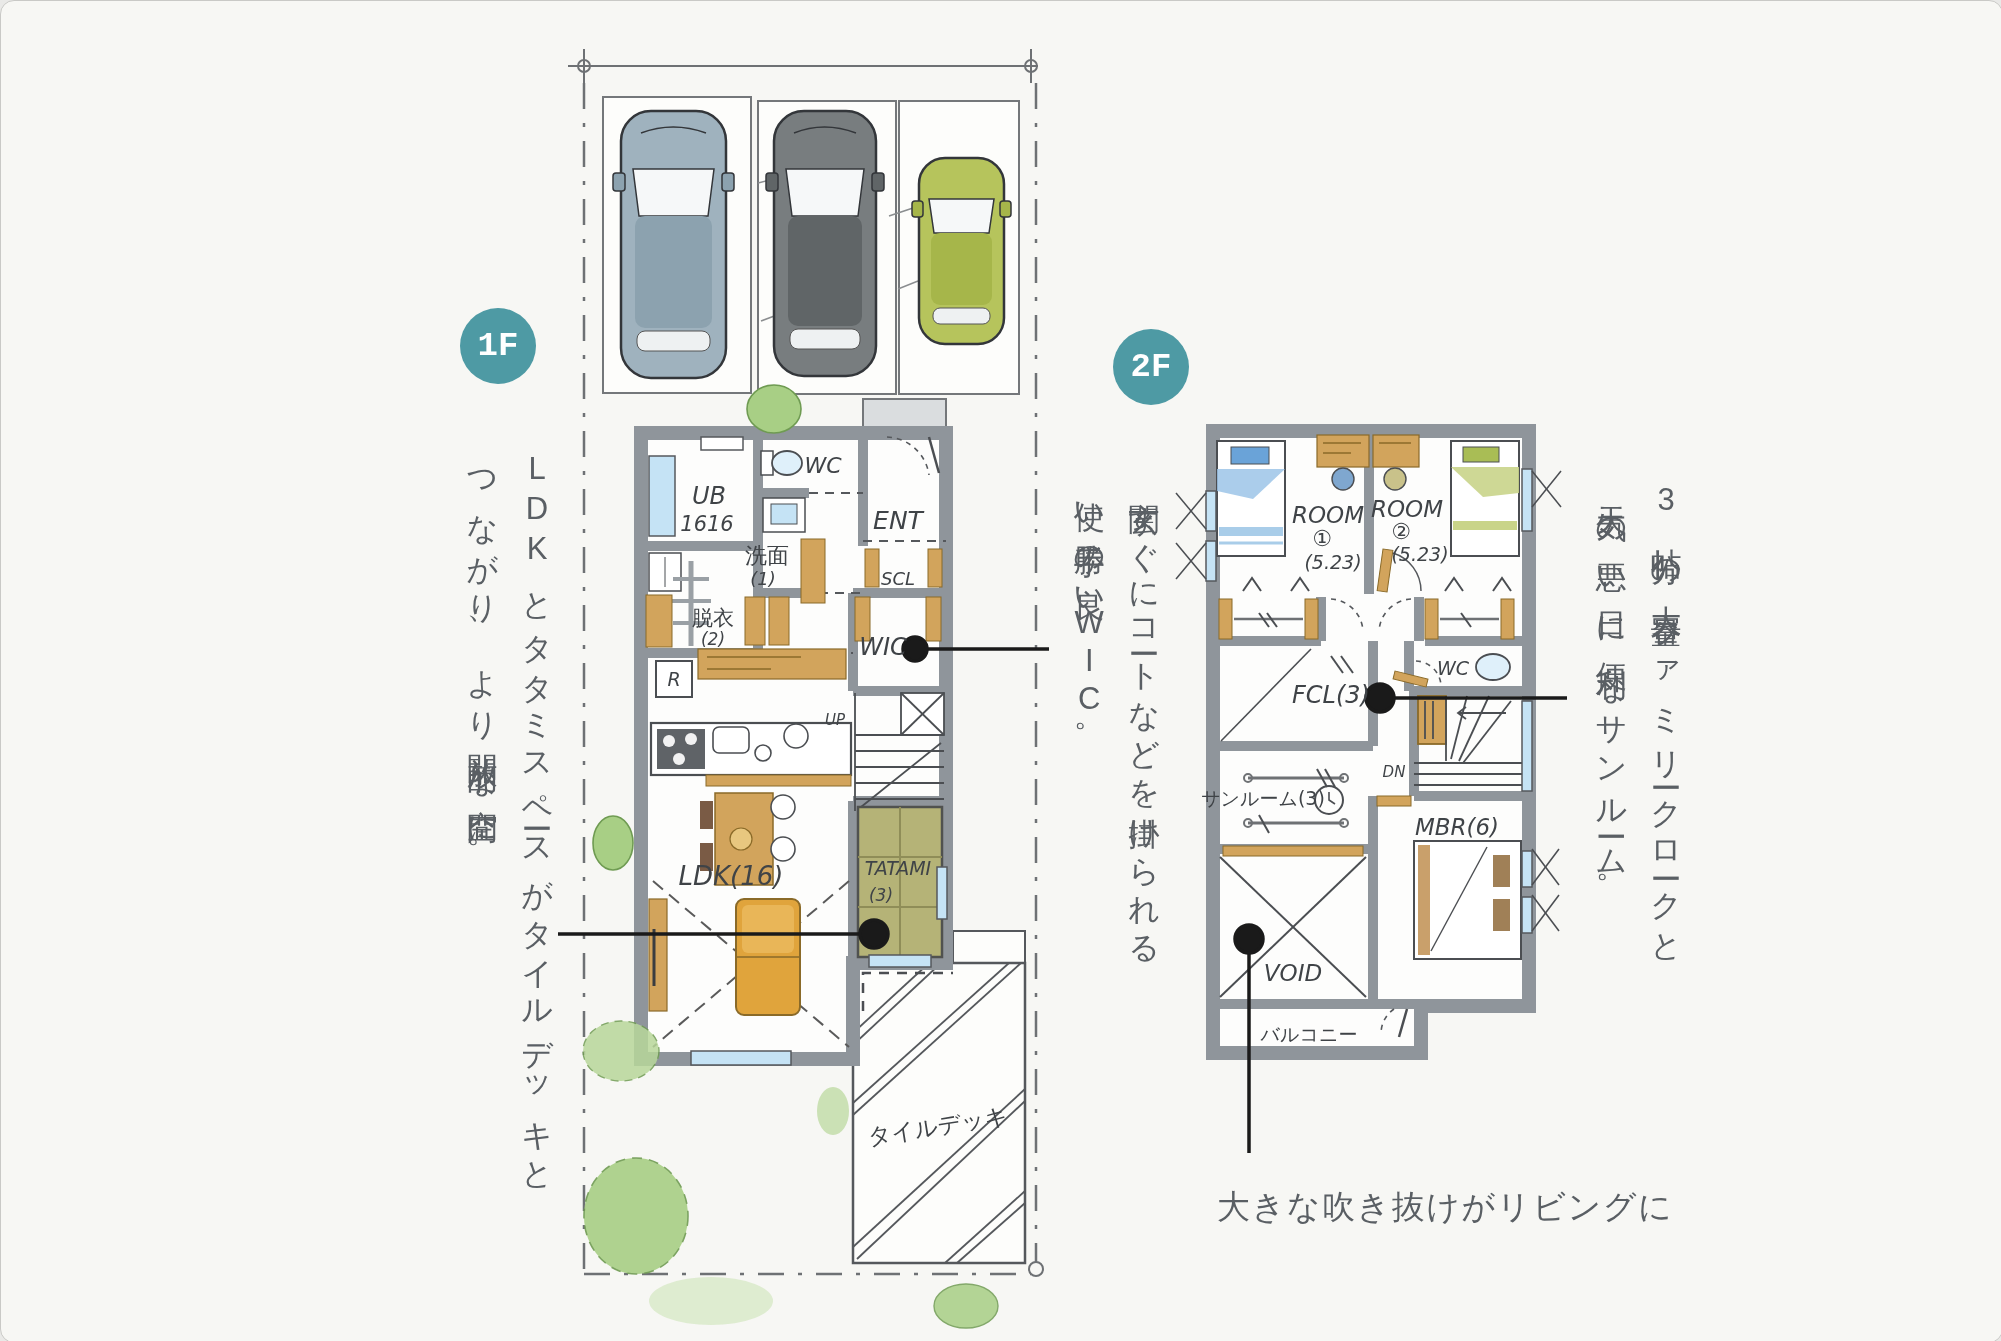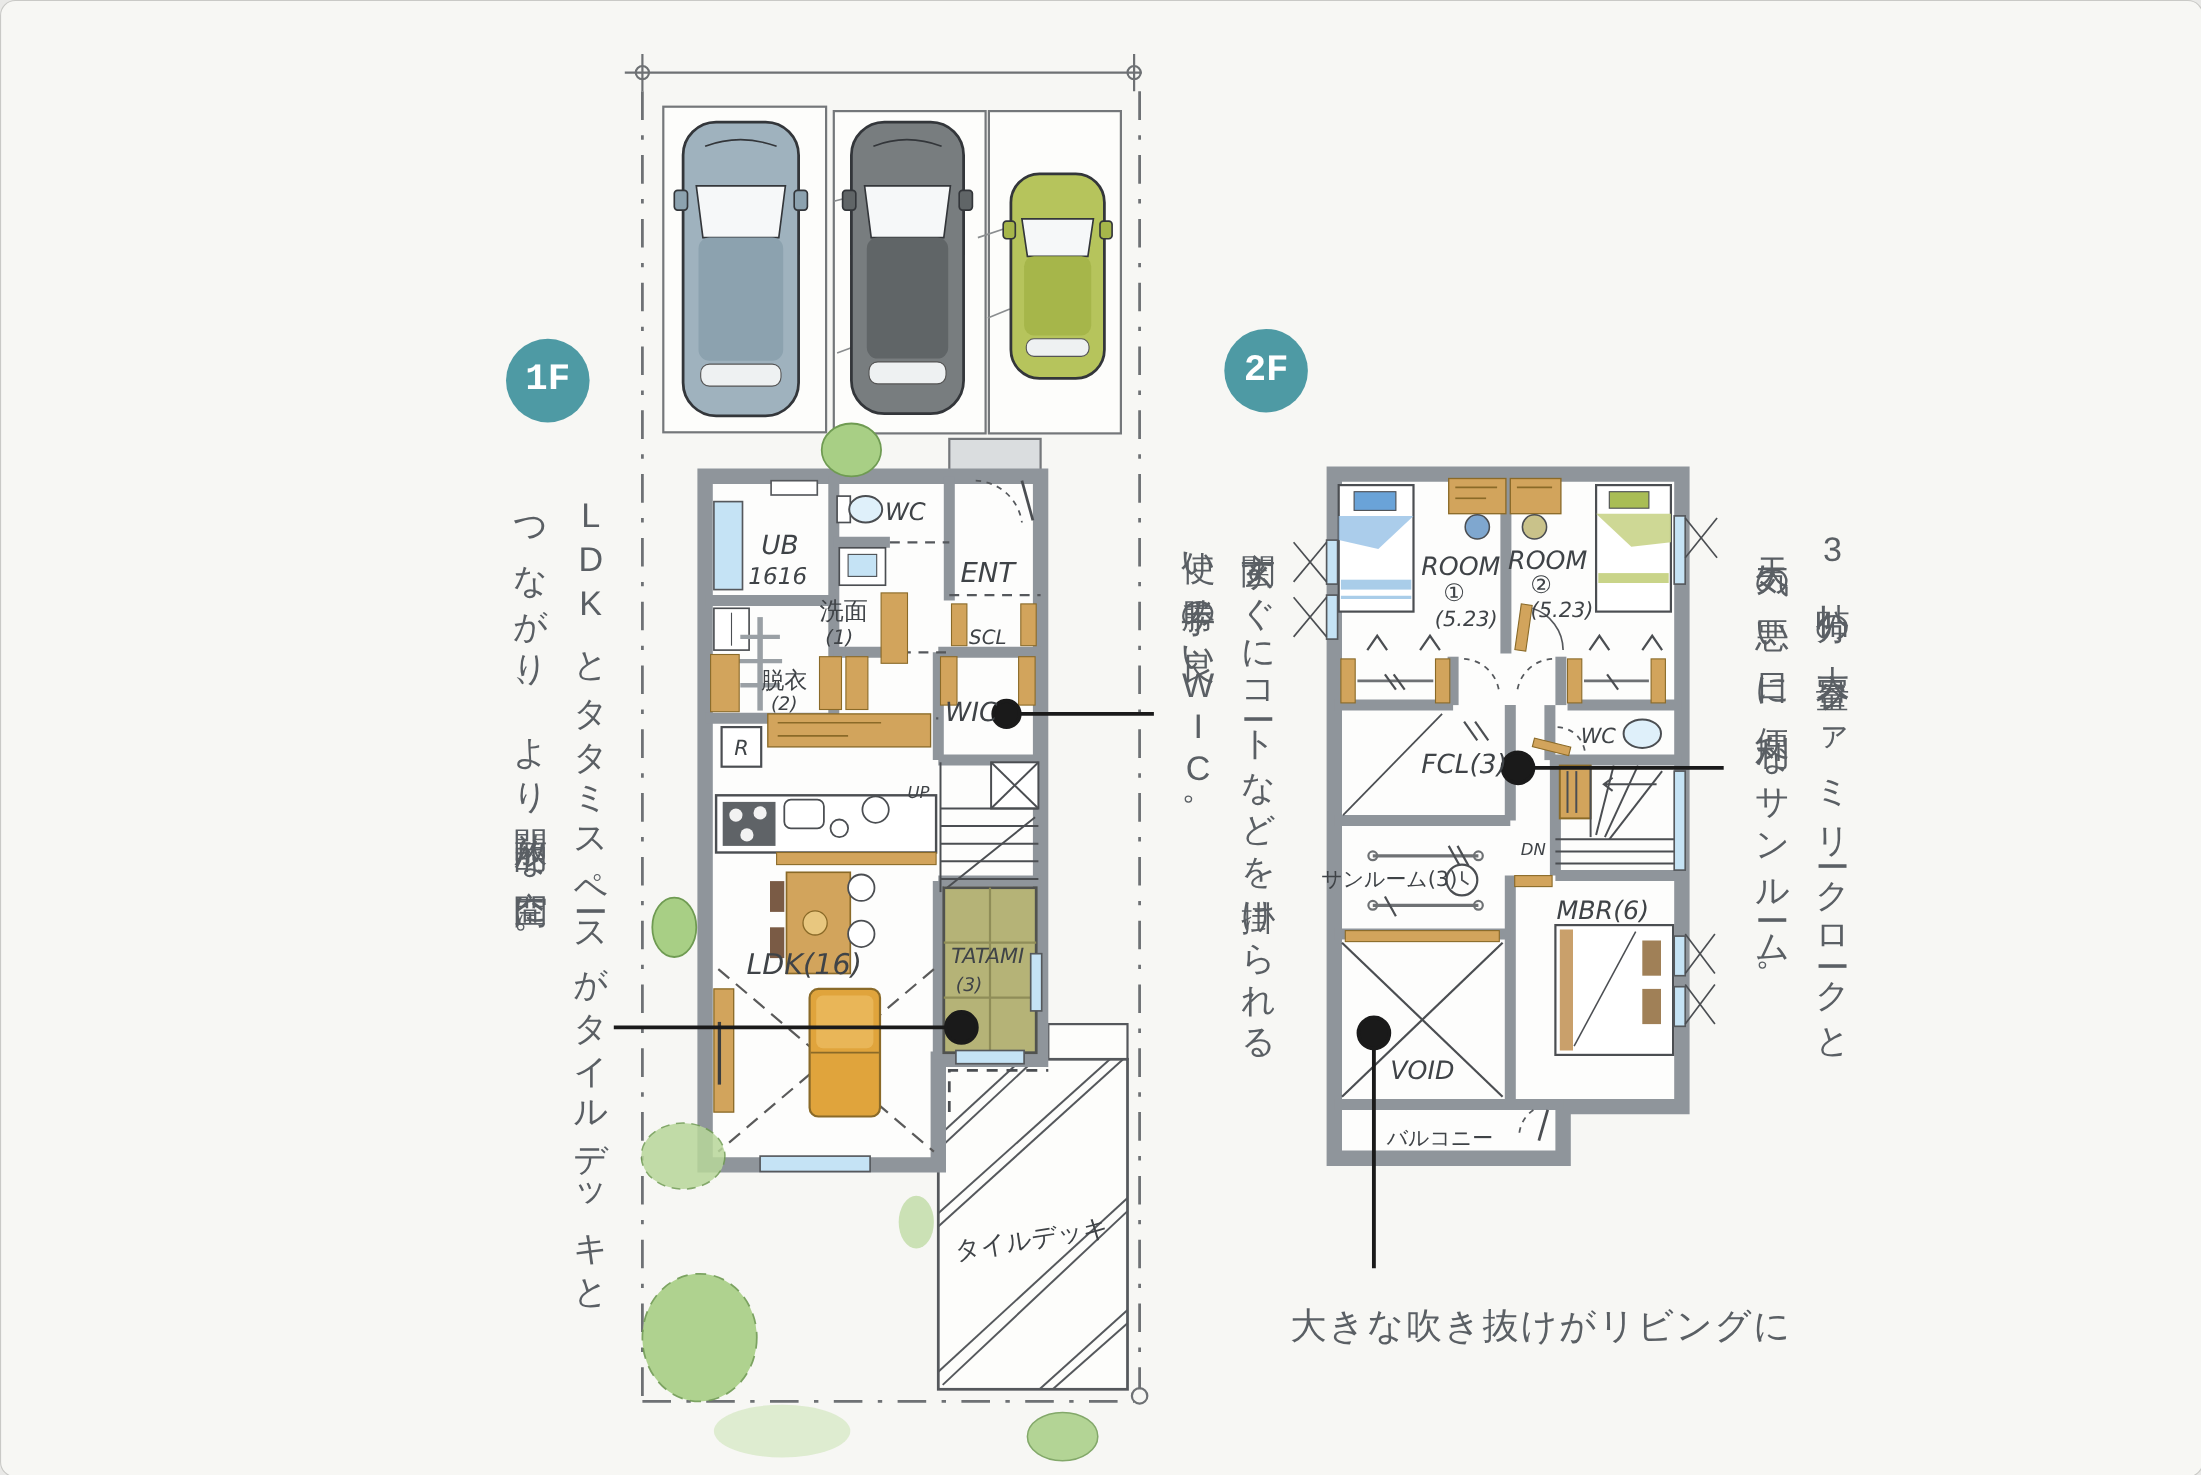--- a/index.html
+++ b/index.html
@@ -454,32 +454,32 @@
     <text class="lbl" x="1330" y="702" font-size="24" text-anchor="middle">FCL(3)</text>
     <text class="lbl" x="1393" y="776" font-size="15" text-anchor="middle">DN</text>
     <text class="jp" x="1262" y="804" font-size="19" text-anchor="middle">サンルーム(3)</text>
     <text class="lbl" x="1456" y="834" font-size="23" text-anchor="middle">MBR(6)</text>
     <text class="lbl" x="1292" y="980" font-size="23" text-anchor="middle">VOID</text>
     <text class="jp" x="1308" y="1040" font-size="19" text-anchor="middle">バルコニー</text>
   </g>
 </svg>
 
 <div class="badge" style="left:459px;top:307px;">1F</div>
-<div class="badge" style="left:1112px;top:298px;">2F</div>
+<div class="badge" style="left:1112px;top:328px;">2F</div>
 
 <div class="vtext ls4" style="left:461px;top:450px;">
   <div>LDKとタタミスペースがタイルデッキと</div>
   <div>つながり、より開放的な空間に。</div>
 </div>
 <div class="vtext ls2" style="left:1068px;top:477px;">
   <div>玄関すぐにコートなどを掛けられる</div>
   <div>使い勝手の良いWIC。</div>
 </div>
 <div class="vtext ls6" style="left:1590px;top:481px;">
   <div>3帖分の大容量ファミリークロークと</div>
   <div>天気の悪い日に便利なサンルーム。</div>
 </div>
 
-<div class="htext" style="left:1172px;top:1182px;font-family:Liberation Serif, serif;">
+<div class="htext" style="left:1216px;top:1182px;">
   <div>大きな吹き抜けがリビングに</div>
 </div>
 
 </div>
 
 </body></html>

